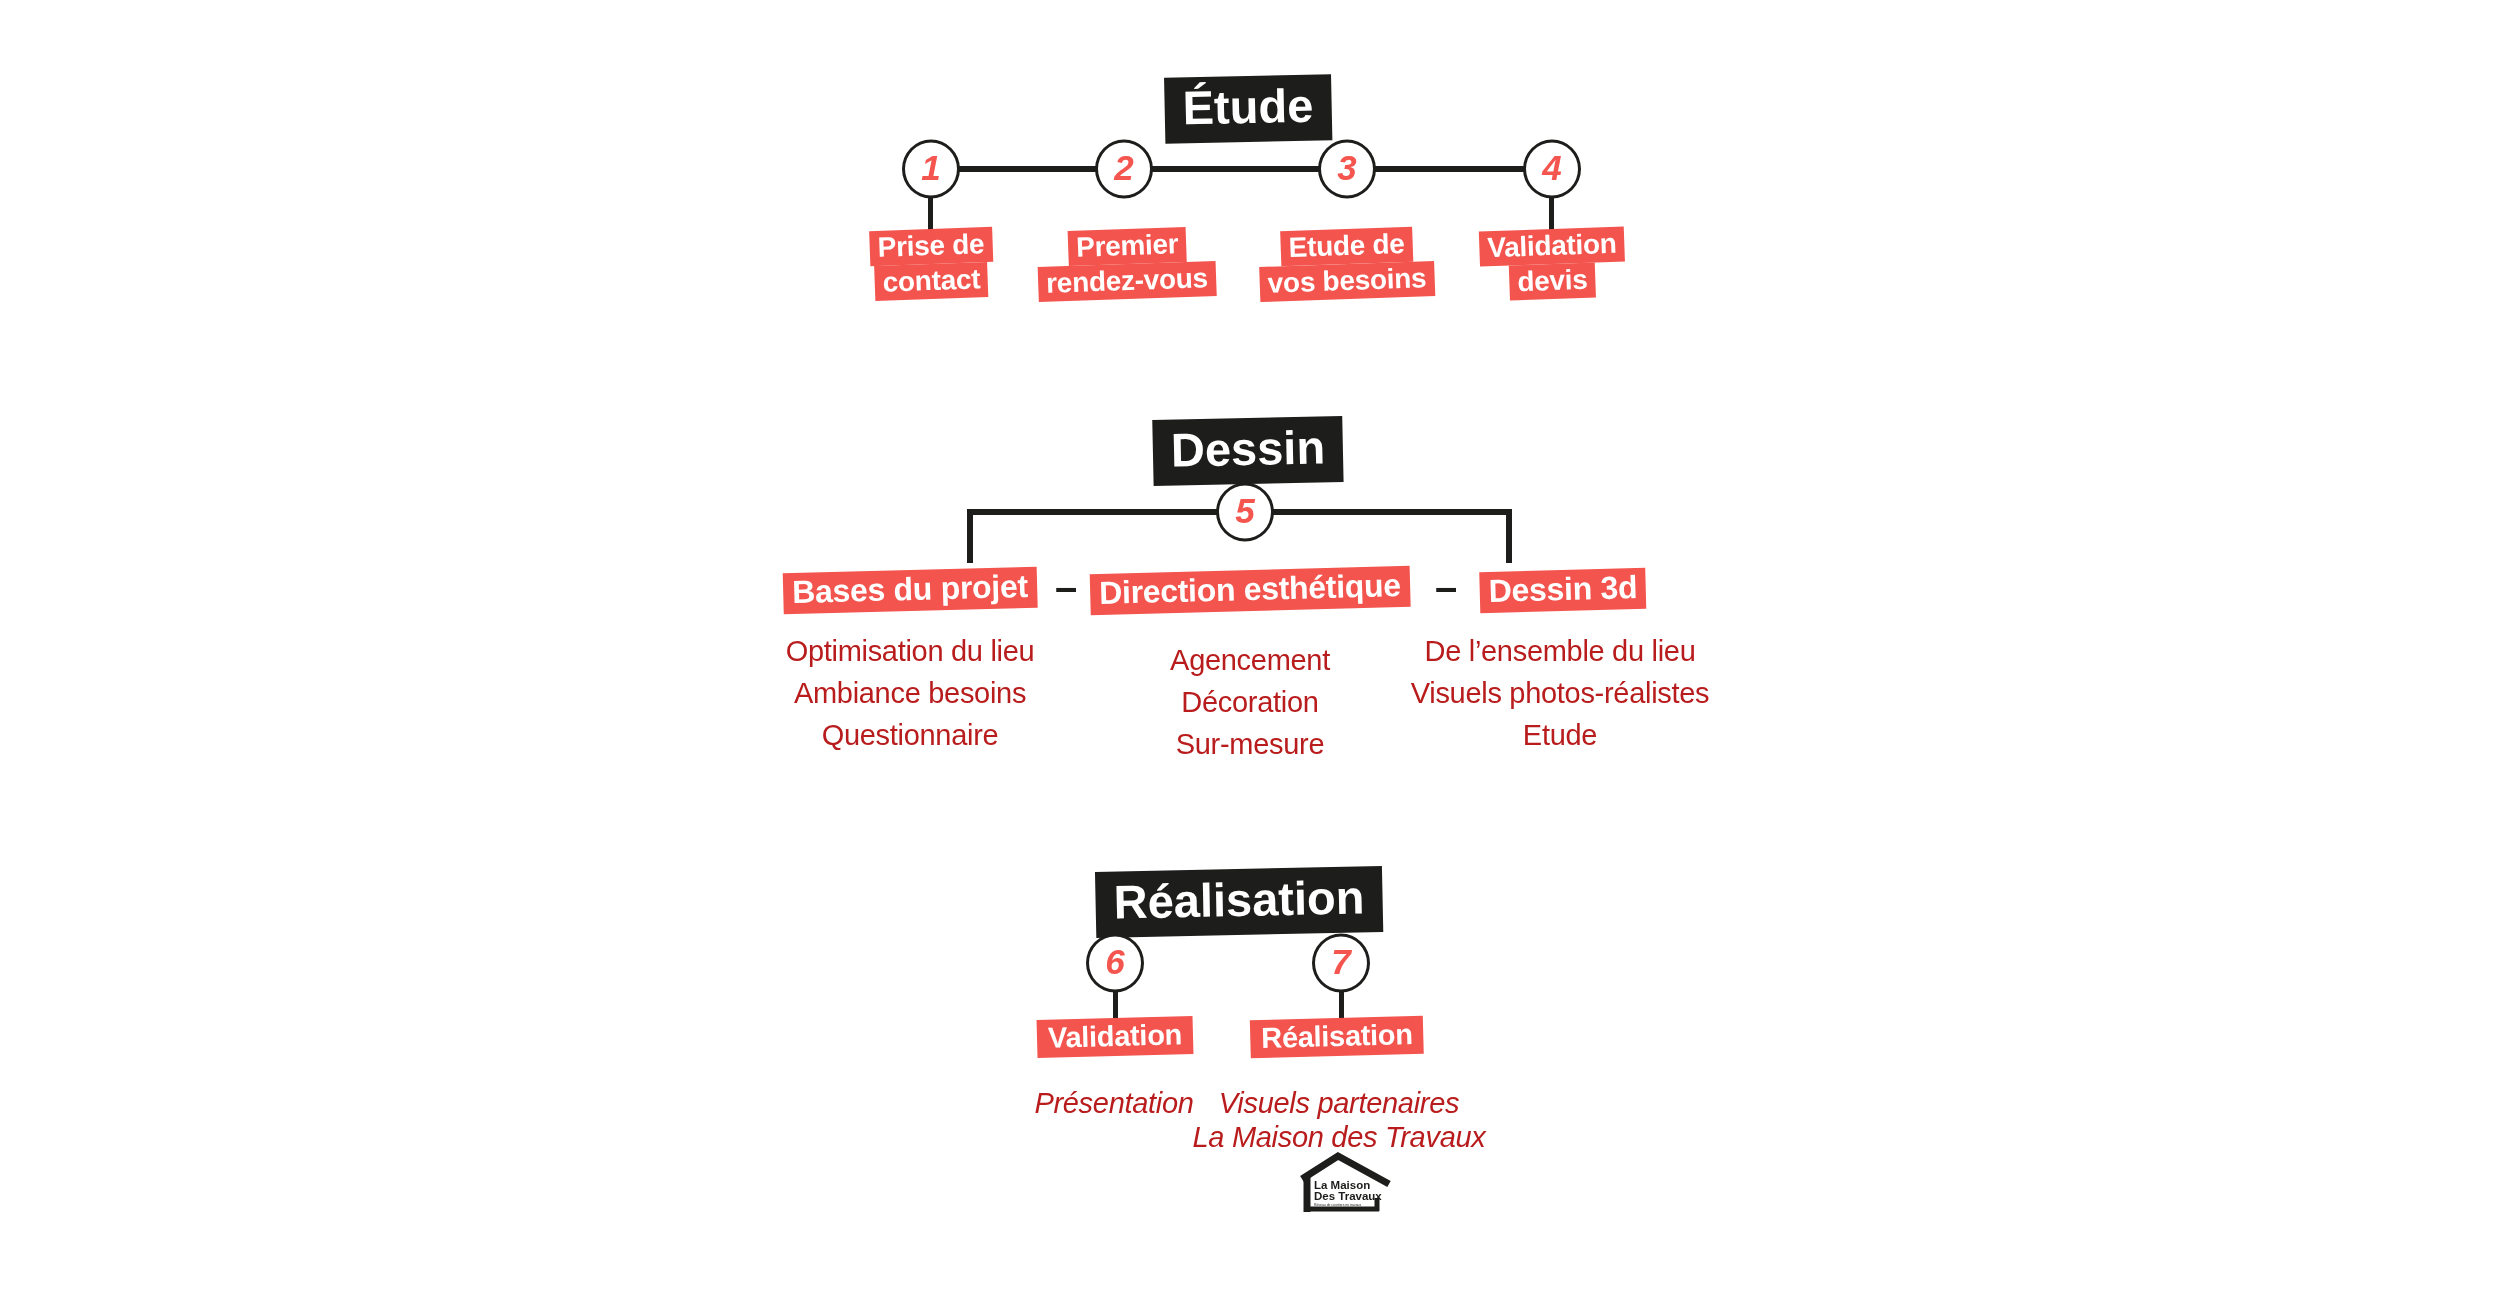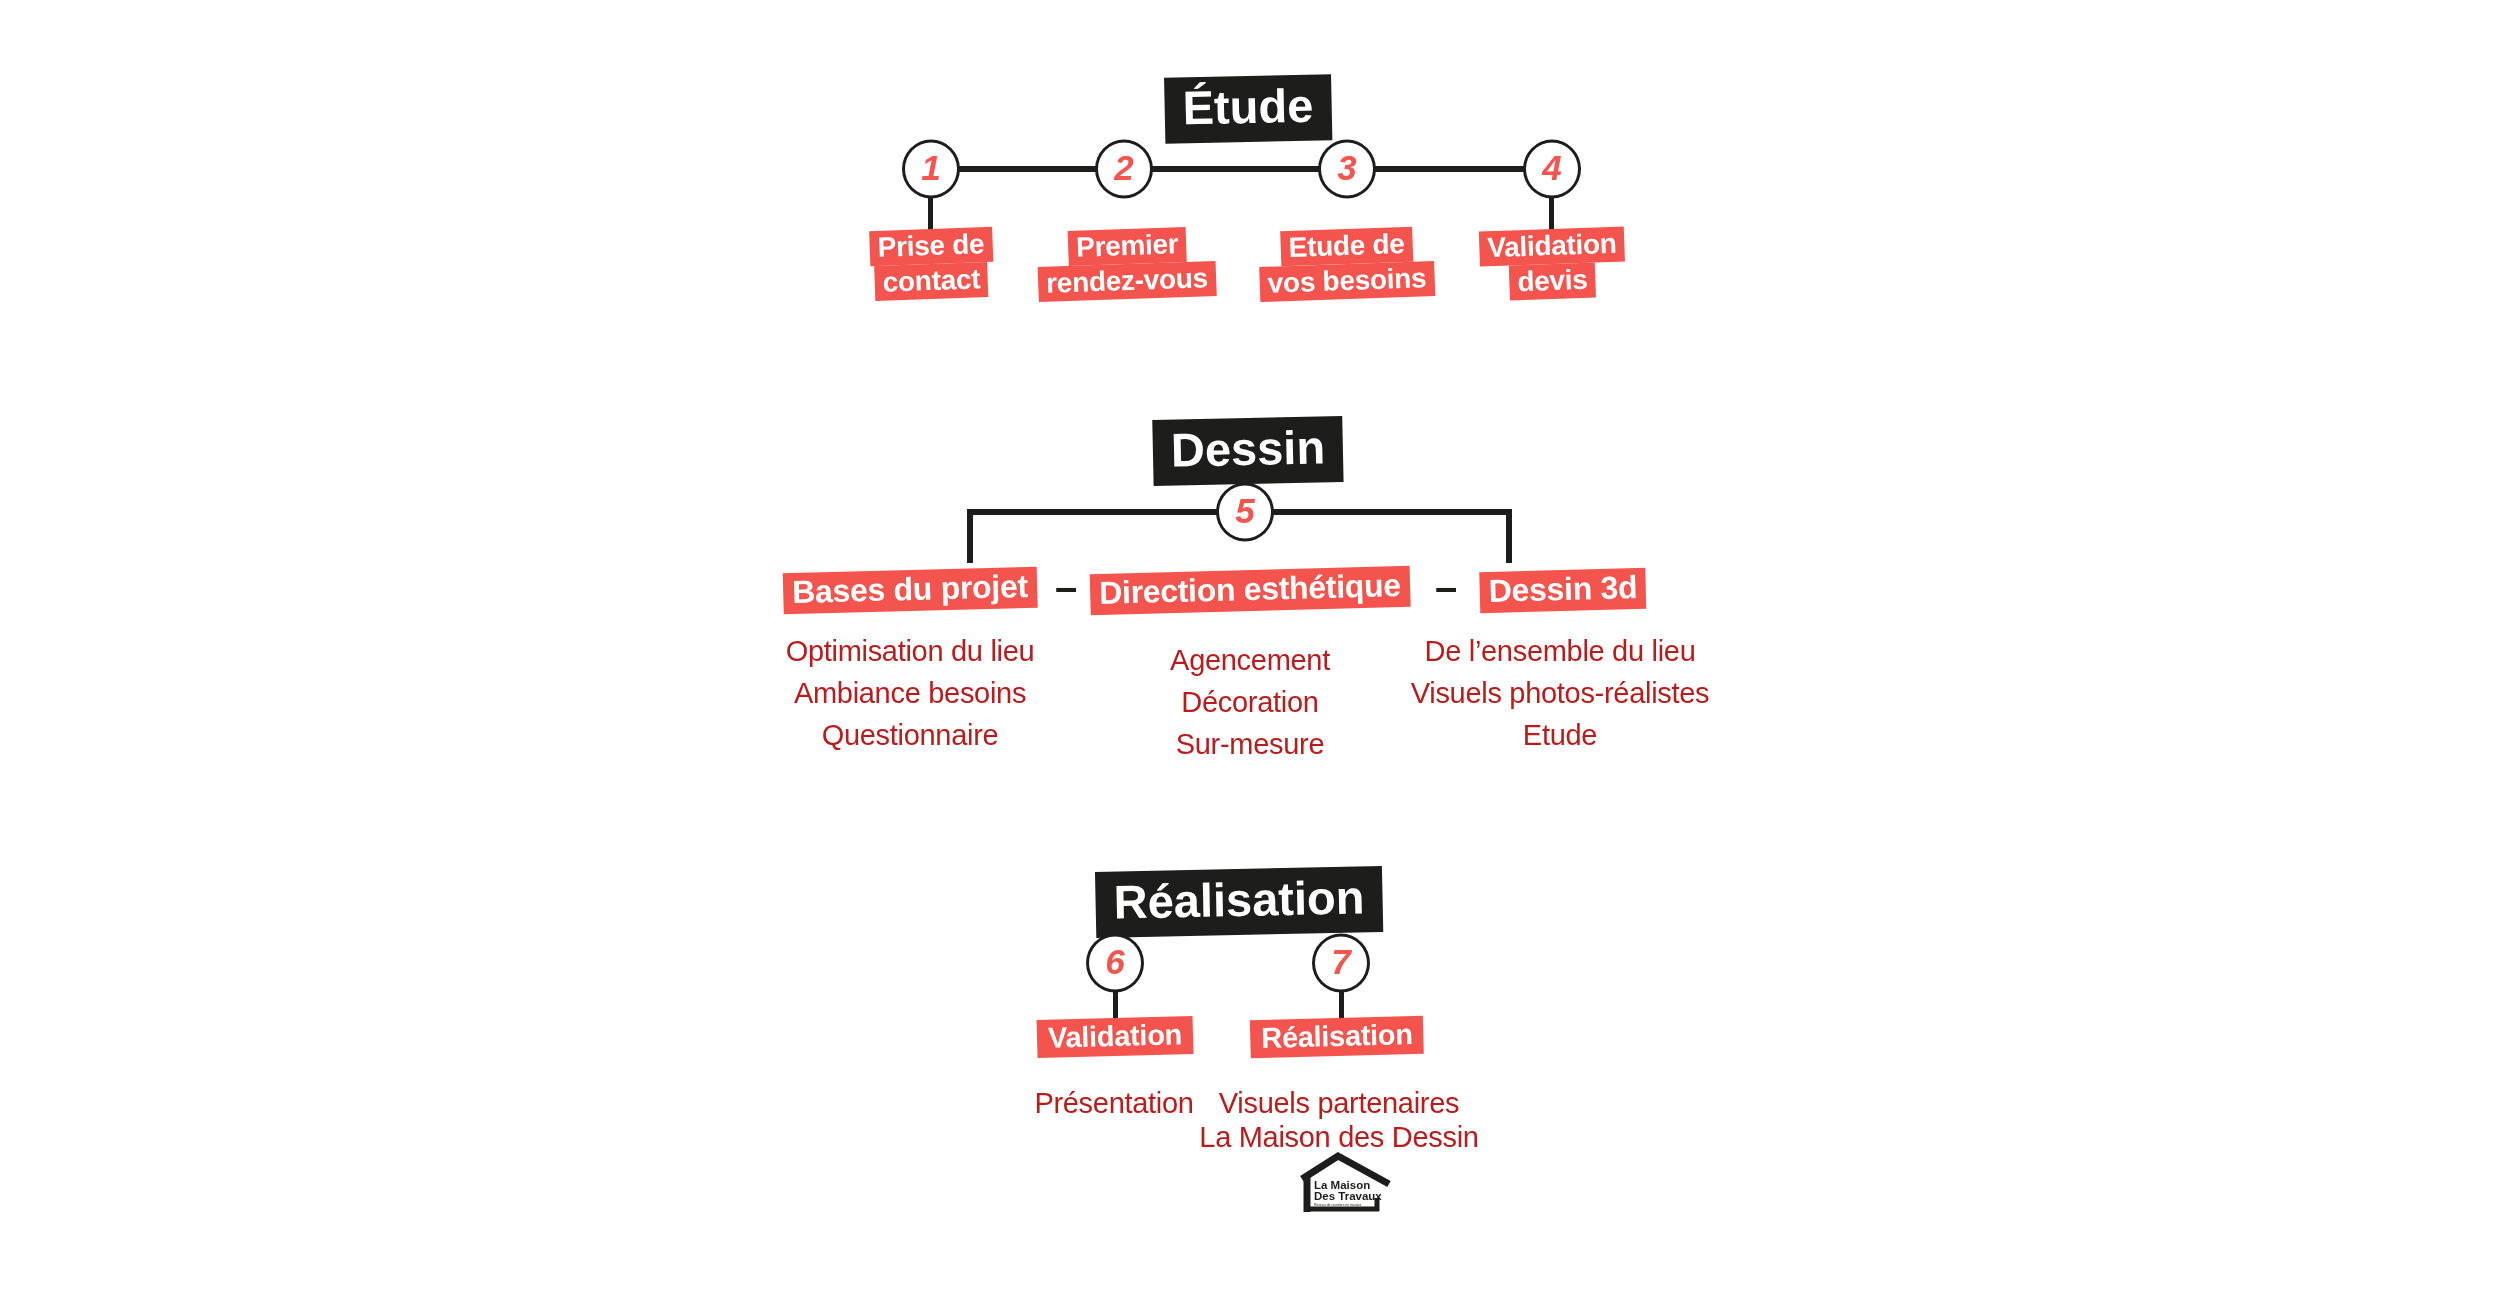--- a/index.html
+++ b/index.html
@@ -33,21 +33,21 @@
   }
   .hl.small{font-size:28px;line-height:31px;padding:1px 8px 3px;transform:rotate(-2deg);}
   .hl.med{font-size:29px;line-height:32px;padding:2px 11px 4px;transform:rotate(-1.5deg);}
   .hl.header{position:absolute;font-size:32px;line-height:34px;padding:2px 9px 5px;transform:translateX(-50%) rotate(-1.5deg);}
   .dash{position:absolute;font-weight:700;font-size:40px;line-height:1;transform:translateX(-50%);color:#1d1d1b;}
   
   .col{
     position:absolute;transform:translateX(-50%);text-align:center;
     font-size:29px;line-height:42px;letter-spacing:-0.3px;white-space:nowrap;color:#b91c1c;
   }
-  .col.tight{line-height:34px;}
+  .col.tight{line-height:34px;font-style:italic;}
   .logo{position:absolute;left:1300px;top:1151px;width:92px;height:64px;text-align:center;}
   .logo svg{display:block;width:100%;height:100%;}
 </style>
 </head>
 <body>
 
 <div class="canvas">
 
   <div>
     <div class="title" style="left:1248px;top:76px;">Étude</div>
@@ -139,21 +139,21 @@
     </div>
     <div class="steplabel" style="left:1337px;top:1018px;">
       <span class="hl med">Réalisation</span>
     </div>
 
     <div class="col tight" style="left:1114px;top:1086px;">
       <div>Présentation</div>
     </div>
     <div class="col tight" style="left:1339px;top:1086px;">
       <div>Visuels partenaires</div>
-      <div>La Maison des Dessin</div>
+      <div>La Maison des Travaux</div>
     </div>
 
     <div class="logo">
       <svg viewBox="0 0 92 64" xmlns="http://www.w3.org/2000/svg">
         <path d="M2 28 L38 5 L89 33" fill="none" stroke="#1d1d1b" stroke-width="7"></path>
         <path d="M7 23 L7 61" fill="none" stroke="#1d1d1b" stroke-width="7"></path>
         <path d="M4 58 L79 58" fill="none" stroke="#1d1d1b" stroke-width="5"></path>
         <path d="M77 60 L77 47" fill="none" stroke="#1d1d1b" stroke-width="5"></path>
         <text x="14" y="38" font-size="11.5" font-weight="bold" fill="#1d1d1b">La Maison</text>
         <text x="14" y="49" font-size="11.5" font-weight="bold" fill="#1d1d1b">Des Travaux</text>

